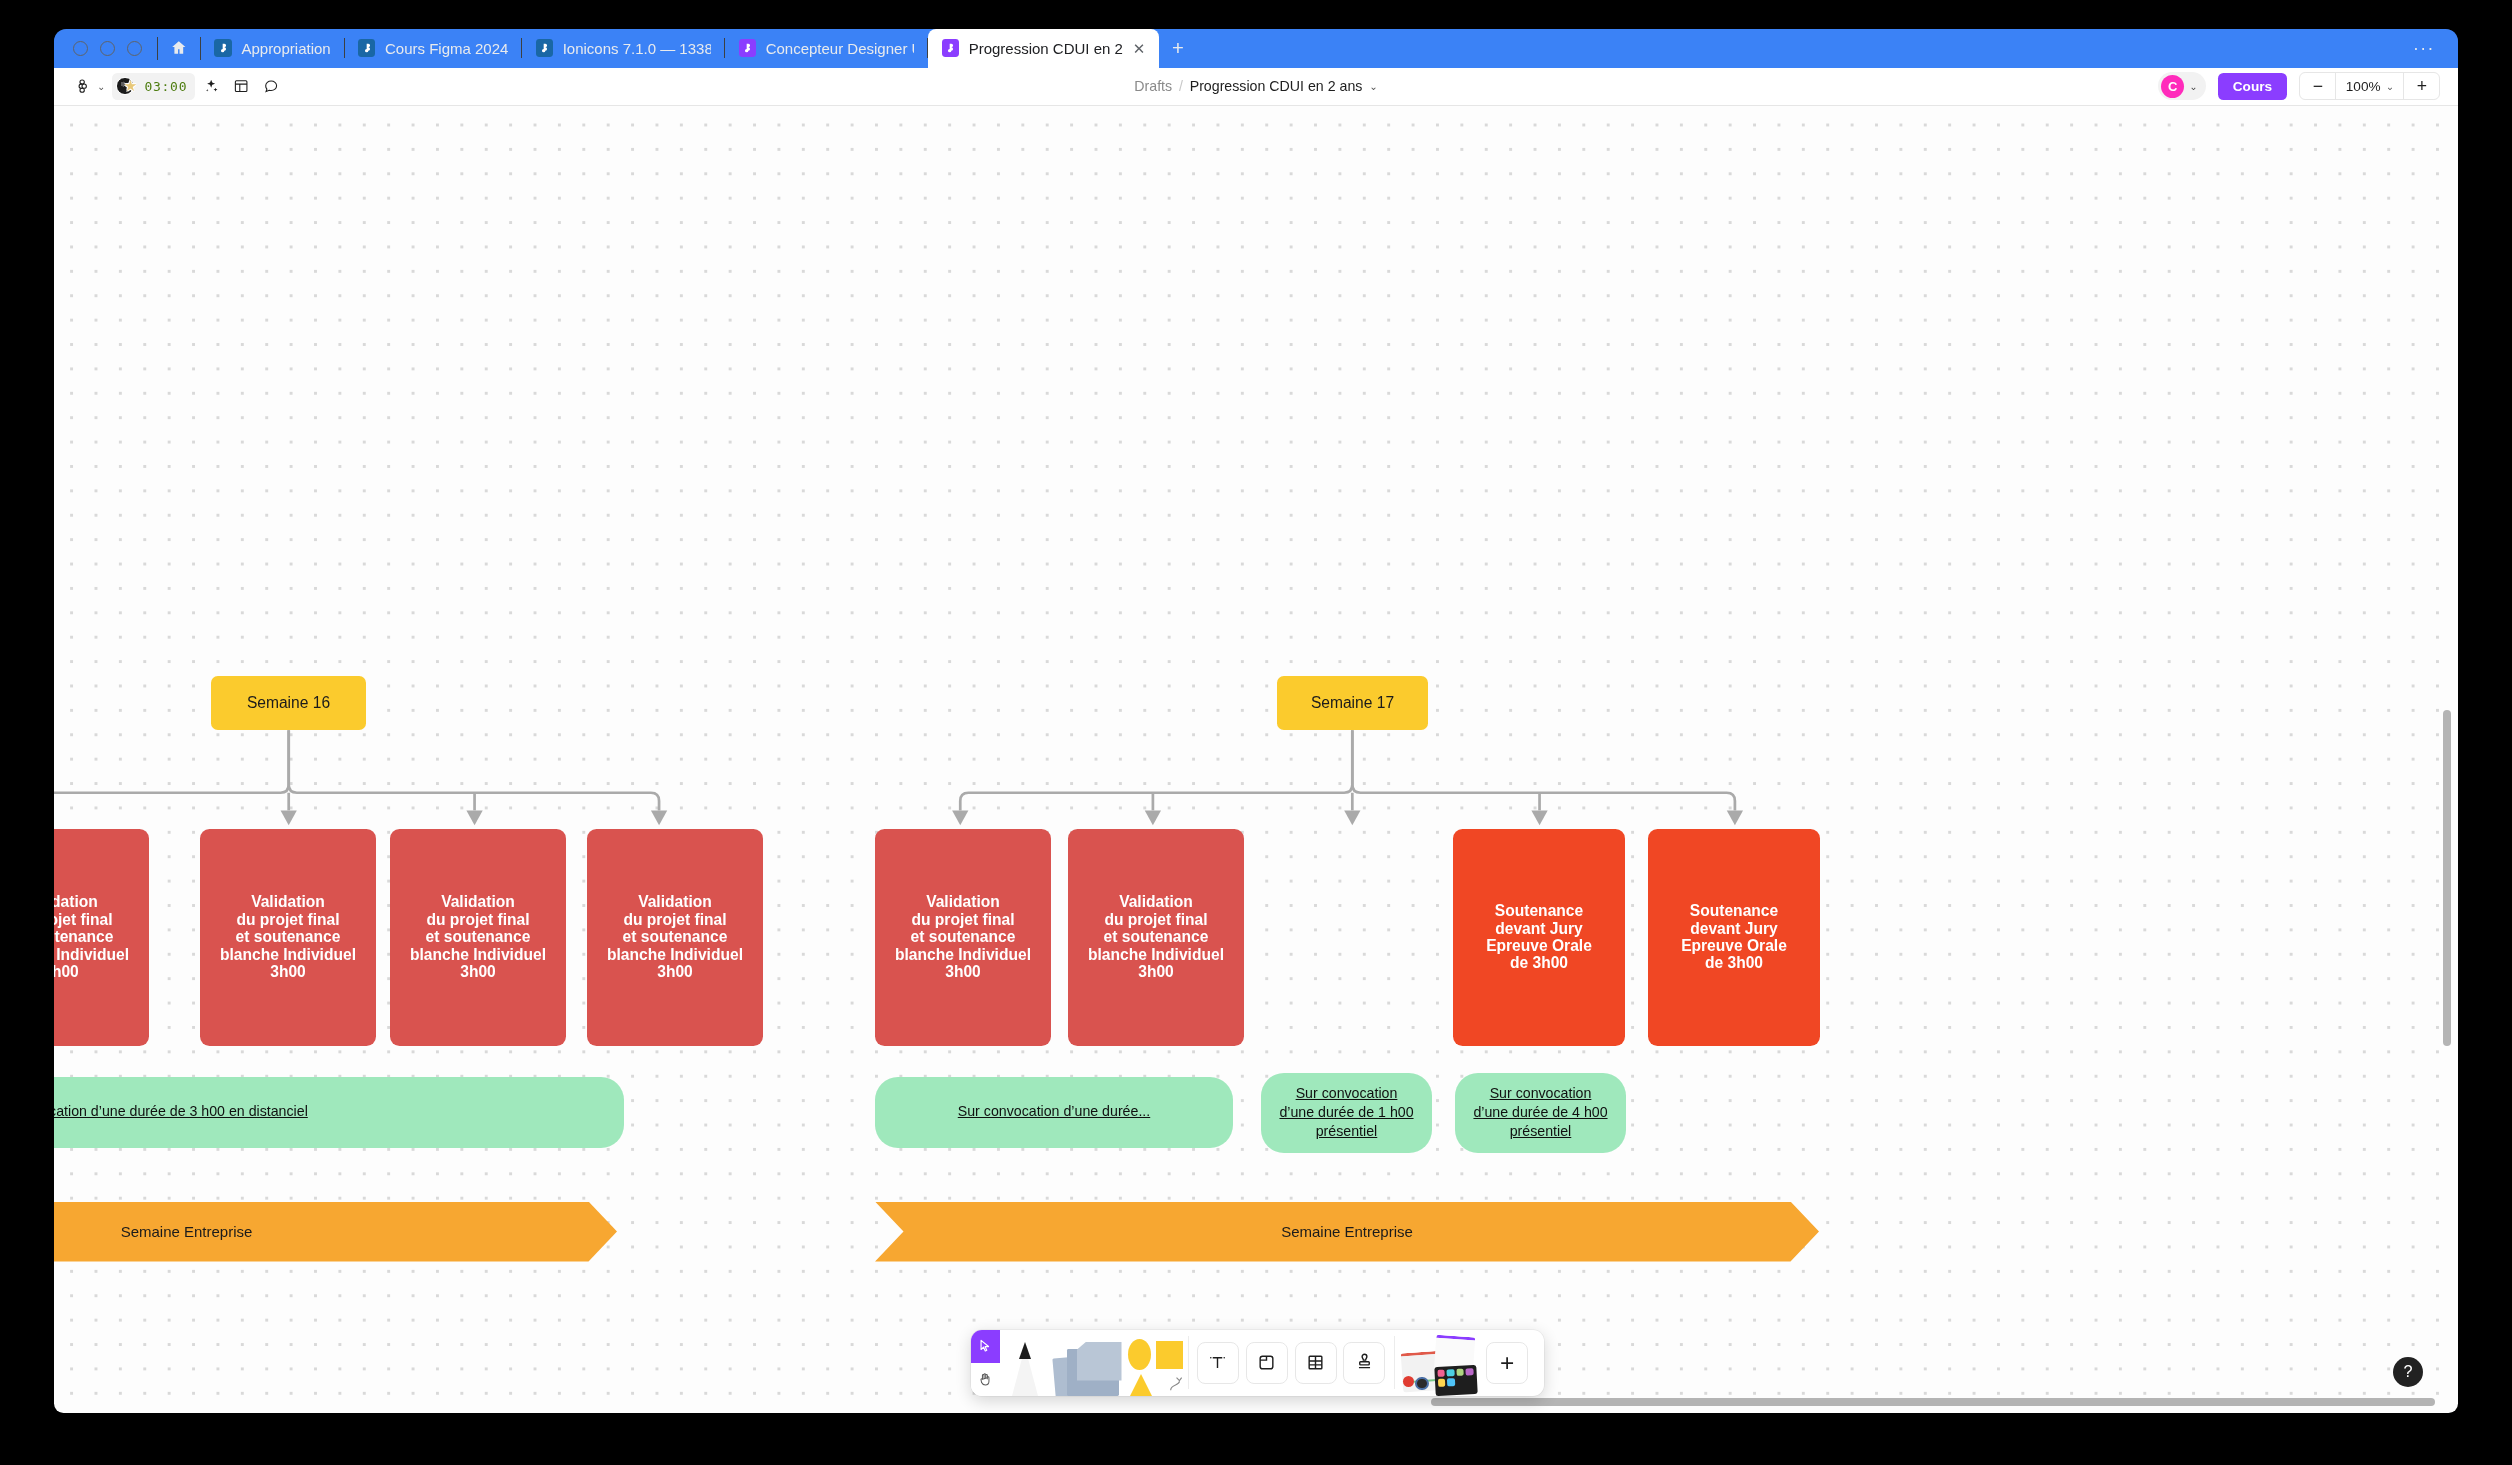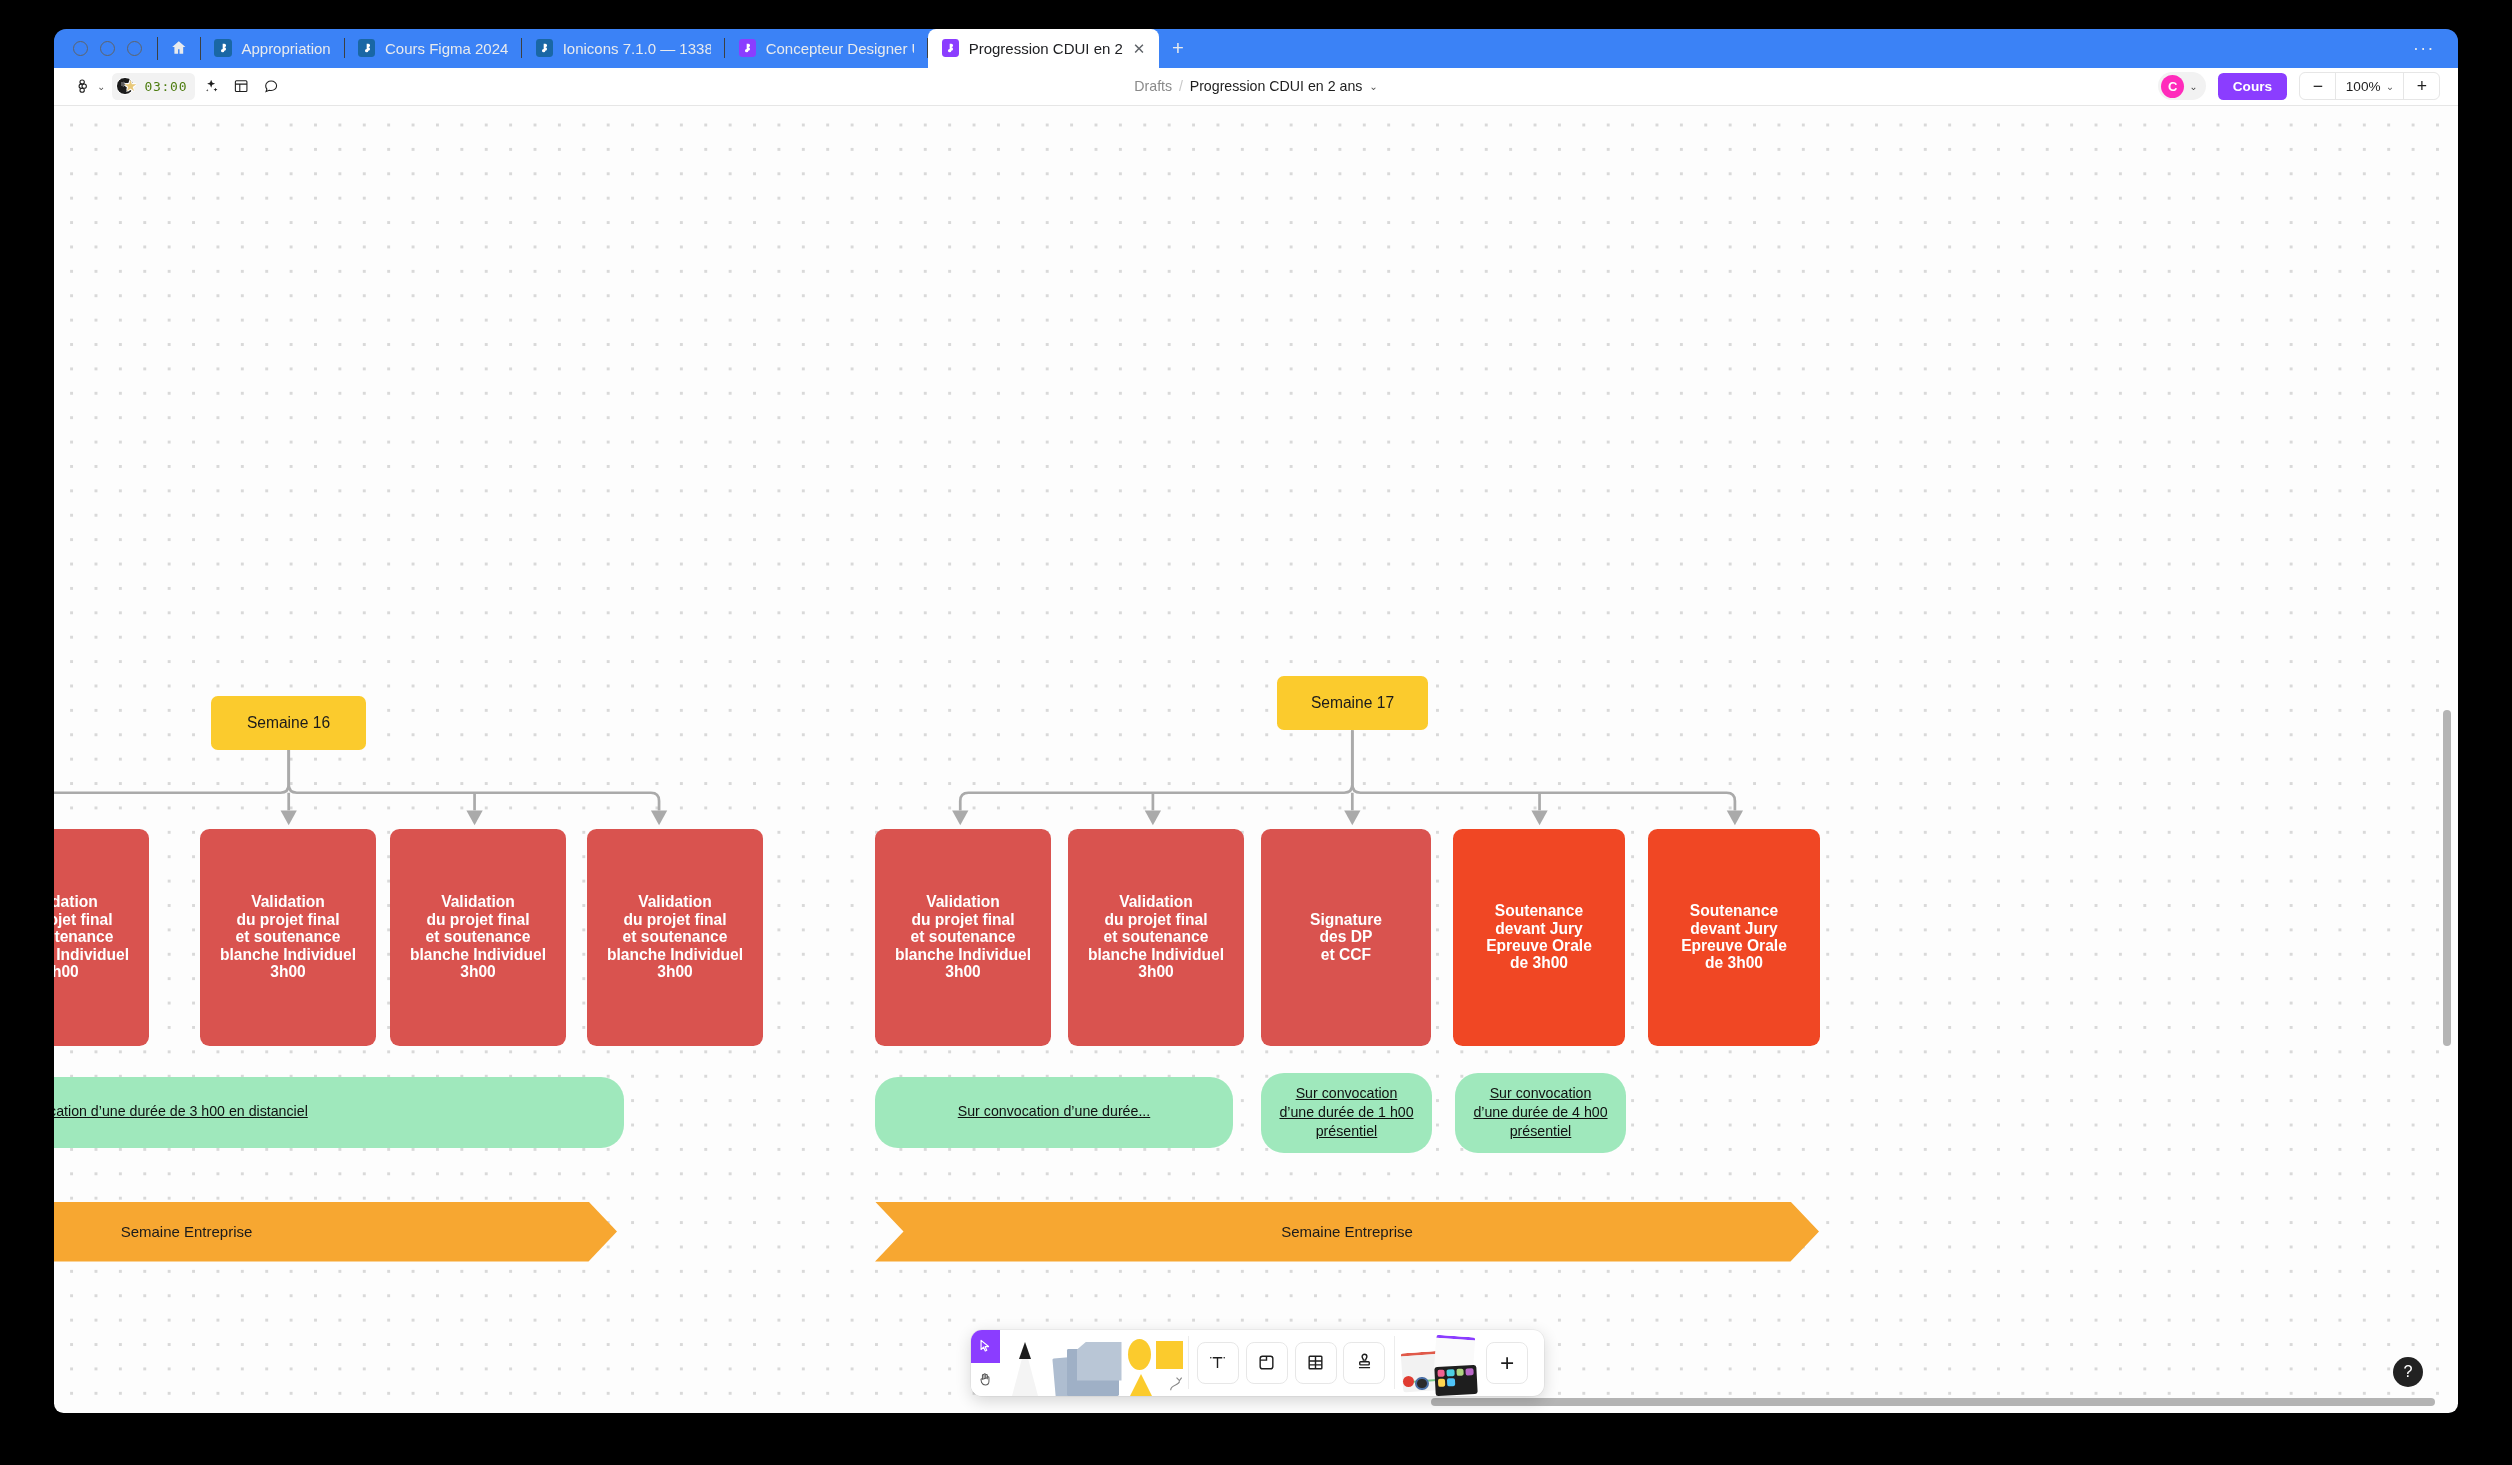--- a/index.html
+++ b/index.html
@@ -543,21 +543,21 @@
         <polygon points="620,1060 608,1038 632,1038"></polygon>
         <polygon points="892,1060 880,1038 904,1038"></polygon>
         <polygon points="1336,1060 1324,1038 1348,1038"></polygon>
         <polygon points="1620,1060 1608,1038 1632,1038"></polygon>
         <polygon points="1914,1060 1902,1038 1926,1038"></polygon>
         <polygon points="2190,1060 2178,1038 2202,1038"></polygon>
         <polygon points="2478,1060 2466,1038 2490,1038"></polygon>
       </g>
     </svg>
 
-    <div class="week-chip" style="left:157px;top:570px;width:155px;height:54px;margin-top:20px;">
+    <div class="week-chip" style="left:157px;top:570px;width:155px;height:54px;">
       <span>Semaine 16</span>
     </div>
     <div class="week-chip" style="left:1223px;top:570px;width:151px;height:54px;">
       <span>Semaine 17</span>
     </div>
 
     <div class="card red" style="left:-81px;top:723px;width:176px;height:217px;">
       <span class="ctext">Validation
 du projet final
 et soutenance
@@ -591,25 +591,20 @@
 et soutenance
 blanche Individuel
 3h00</span>
     </div>
     <div class="card red" style="left:1014px;top:723px;width:176px;height:217px;">
       <span class="ctext">Validation
 du projet final
 et soutenance
 blanche Individuel
 3h00</span>
-    </div>
-    <div class="card red" style="left:1207px;top:723px;width:170px;height:217px;">
-      <span class="ctext">Signature
-des DP
-et CCF</span>
     </div>
     <div class="card orange" style="left:1399px;top:723px;width:172px;height:217px;">
       <span class="ctext">Soutenance
 devant Jury
 Epreuve Orale
 de 3h00</span>
     </div>
     <div class="card orange" style="left:1594px;top:723px;width:172px;height:217px;">
       <span class="ctext">Soutenance
 devant Jury

